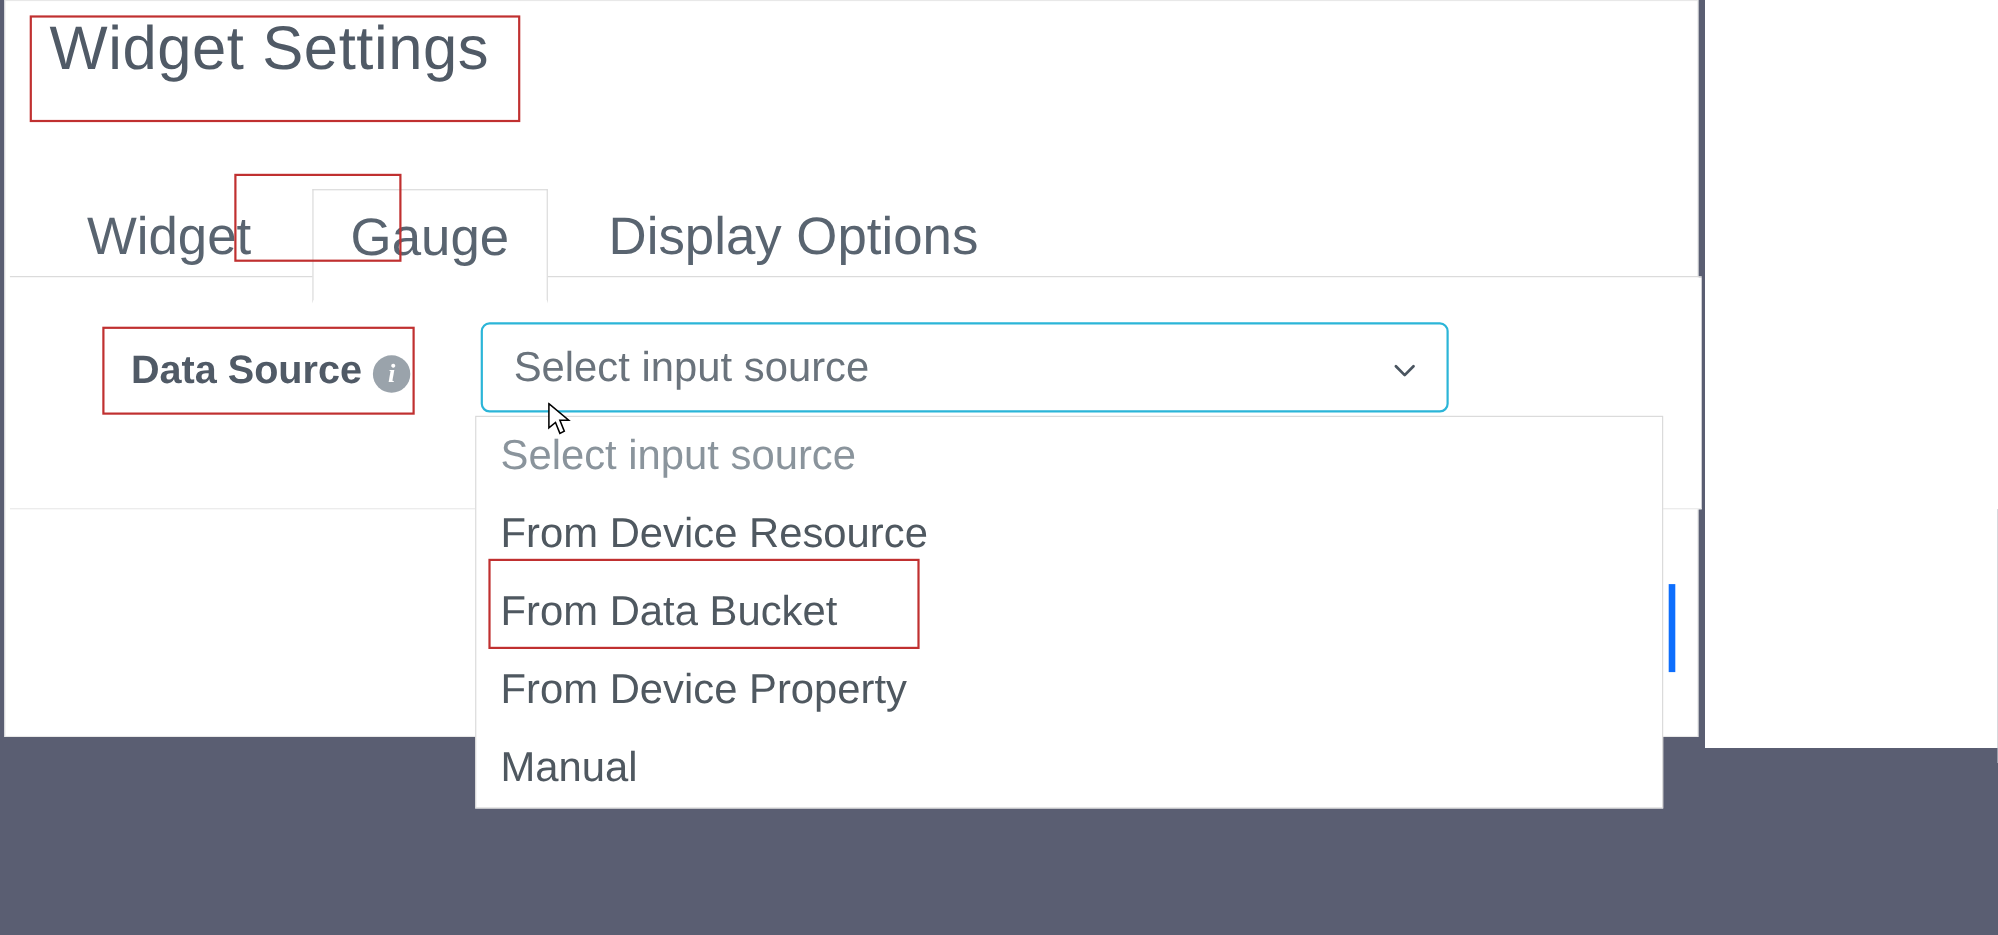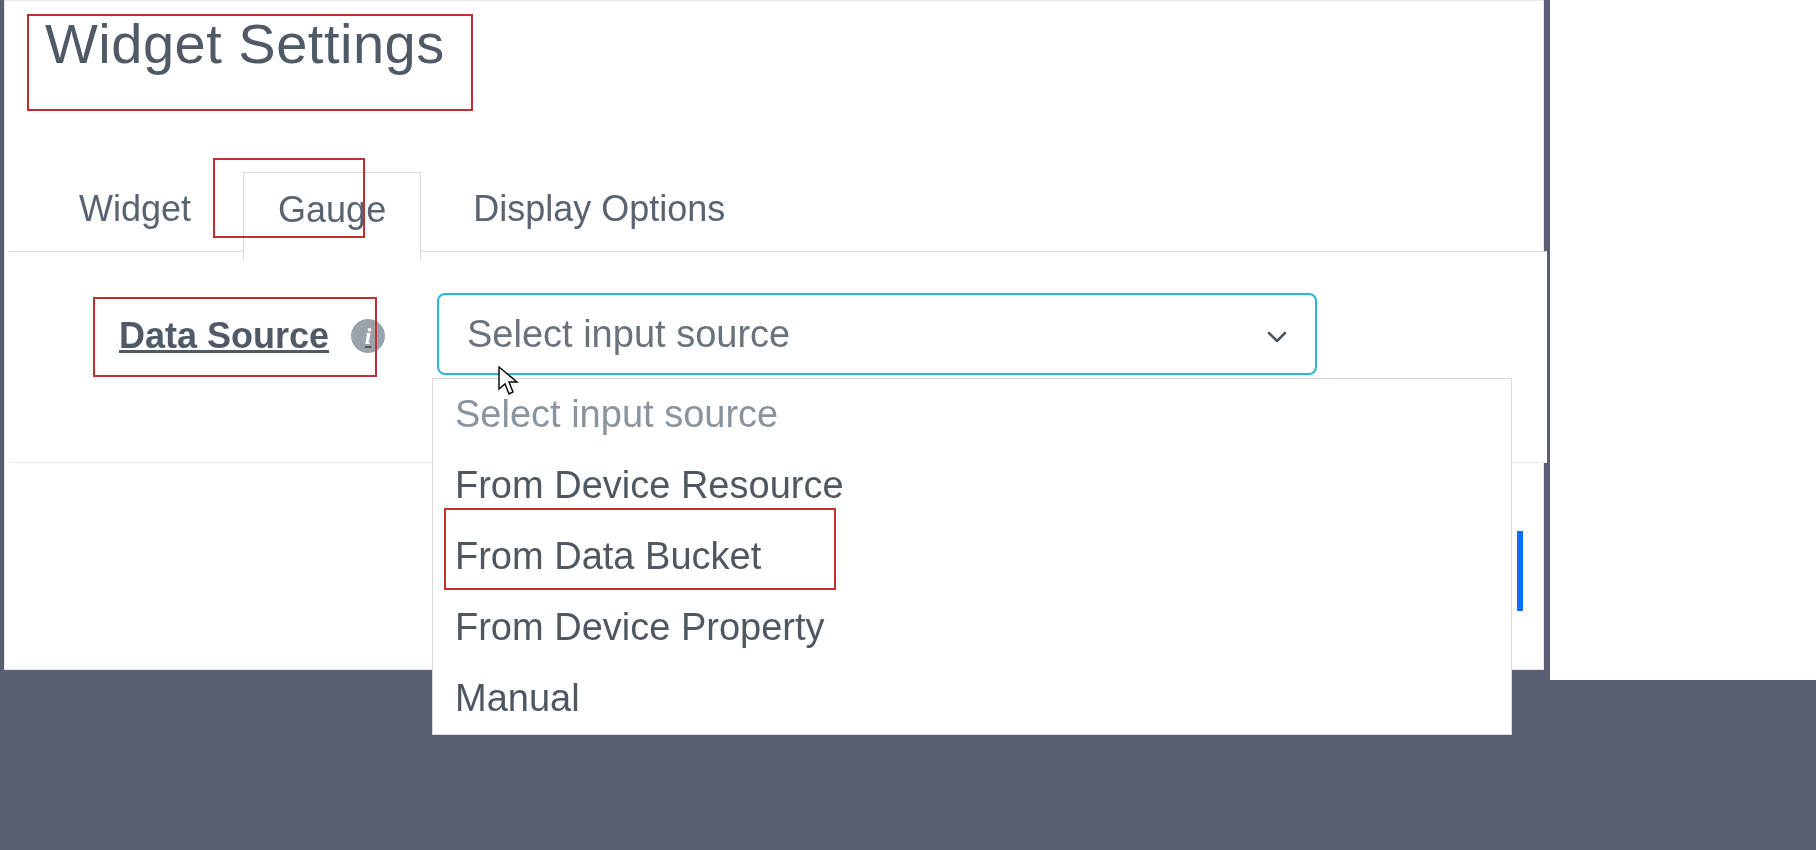--- a/index.html
+++ b/index.html
@@ -48,21 +48,21 @@
     left: 22px; top: 13px;
     width: 446px; height: 97px;
     border: 2px solid #c03030;
     box-sizing: border-box;
   }
   .tabbar {
     position: absolute;
     left: 40px;
     top: 170px;
     width: 1500px;
-    font-size: 36px;
+    font-size: 48px;
     color: #596470;
   }
   .tab {
     display: inline-block;
     padding: 16px 34px 28px 34px;
     margin-right: 8px;
     position: relative;
     cursor: pointer;
   }
   .tab.active {
@@ -102,23 +102,22 @@
     border-bottom: 1px solid #e8e8e8;
   }
   .form-label {
     position: absolute;
     left: 114px;
     top: 314px;
     font-size: 36px;
     font-weight: 700;
     color: #505a66;
     display: flex;
-    align-items: center;
-    gap: 22px;
-    text-decoration: underline;
+    align-items: flex-end;
+    gap: 10px;
   }
   .info-icon {
     display: inline-flex;
     width: 34px; height: 34px;
     border-radius: 50%;
     background: #9aa3ab;
     color: #fff;
     font-family: Georgia, serif;
     font-style: italic;
     font-weight: bold;

